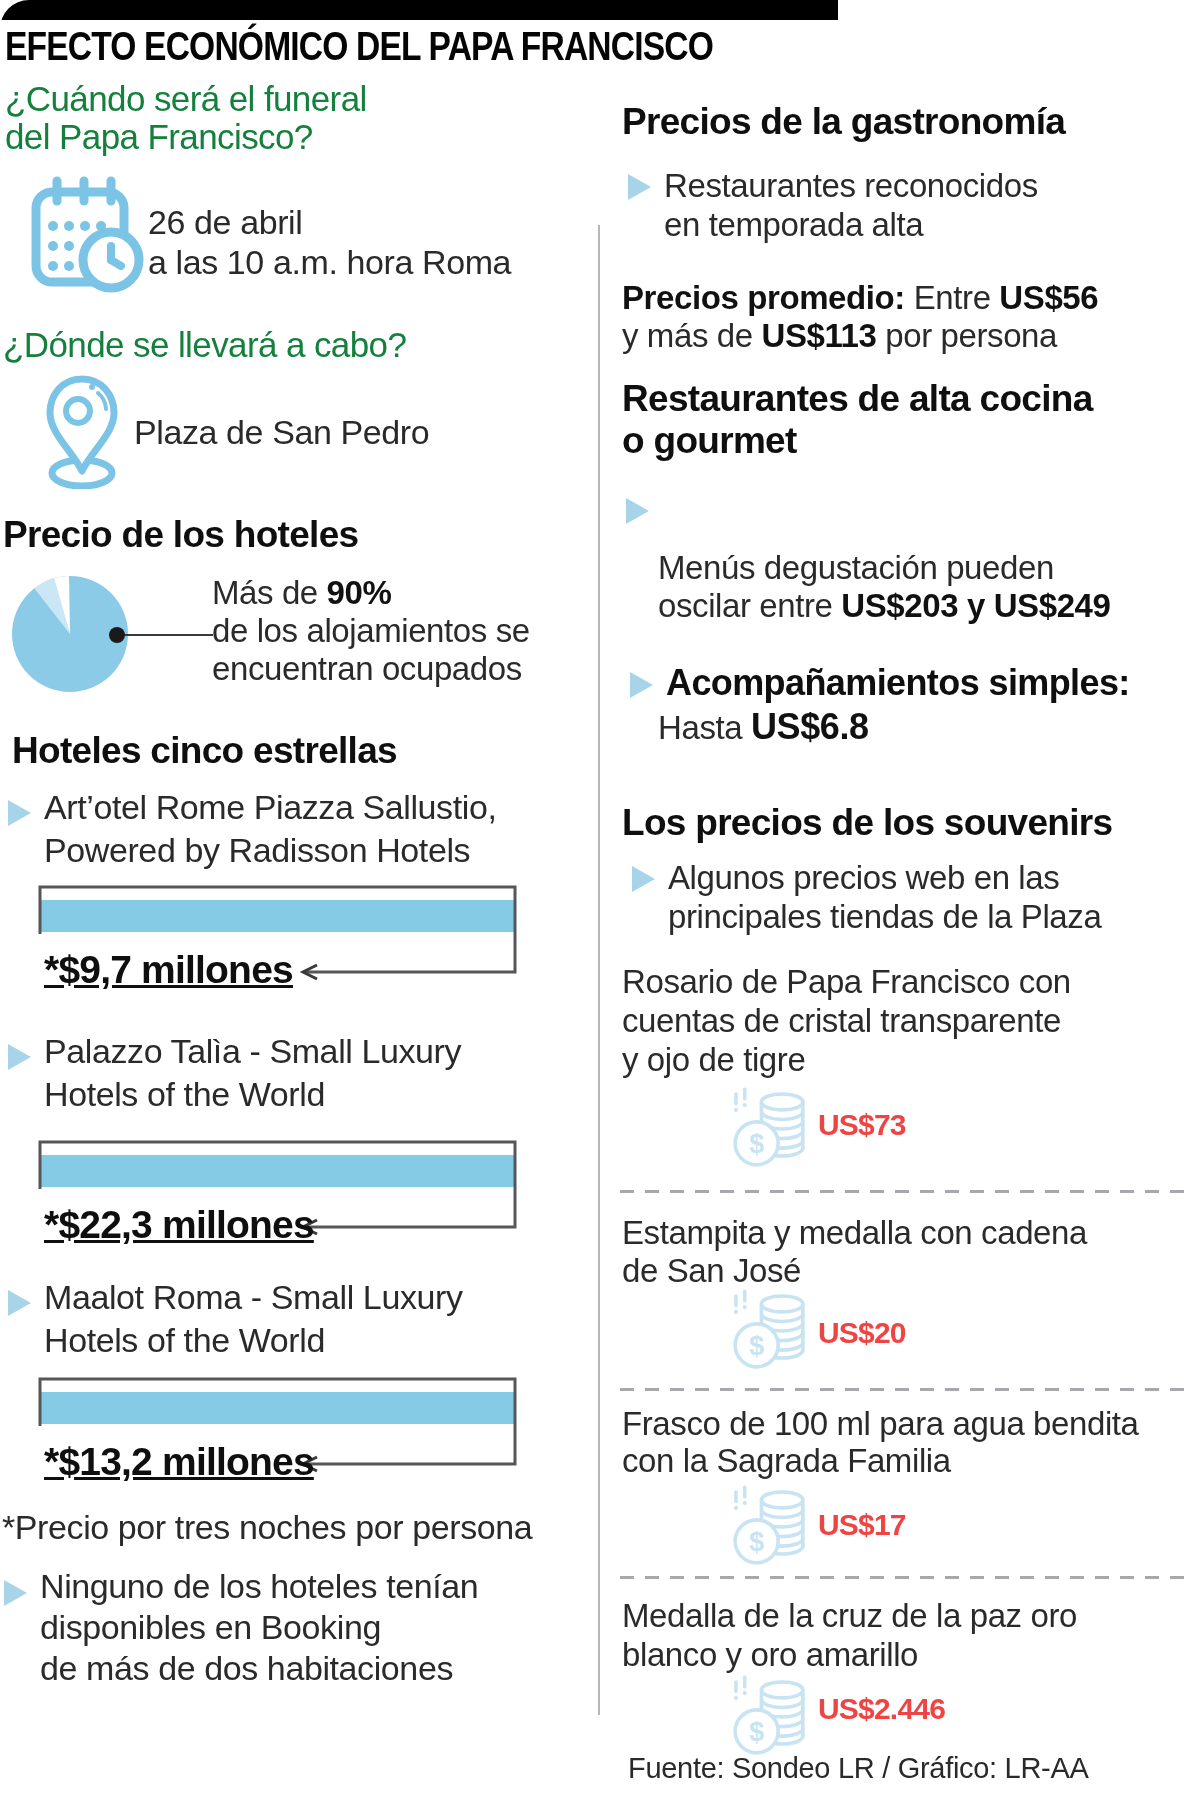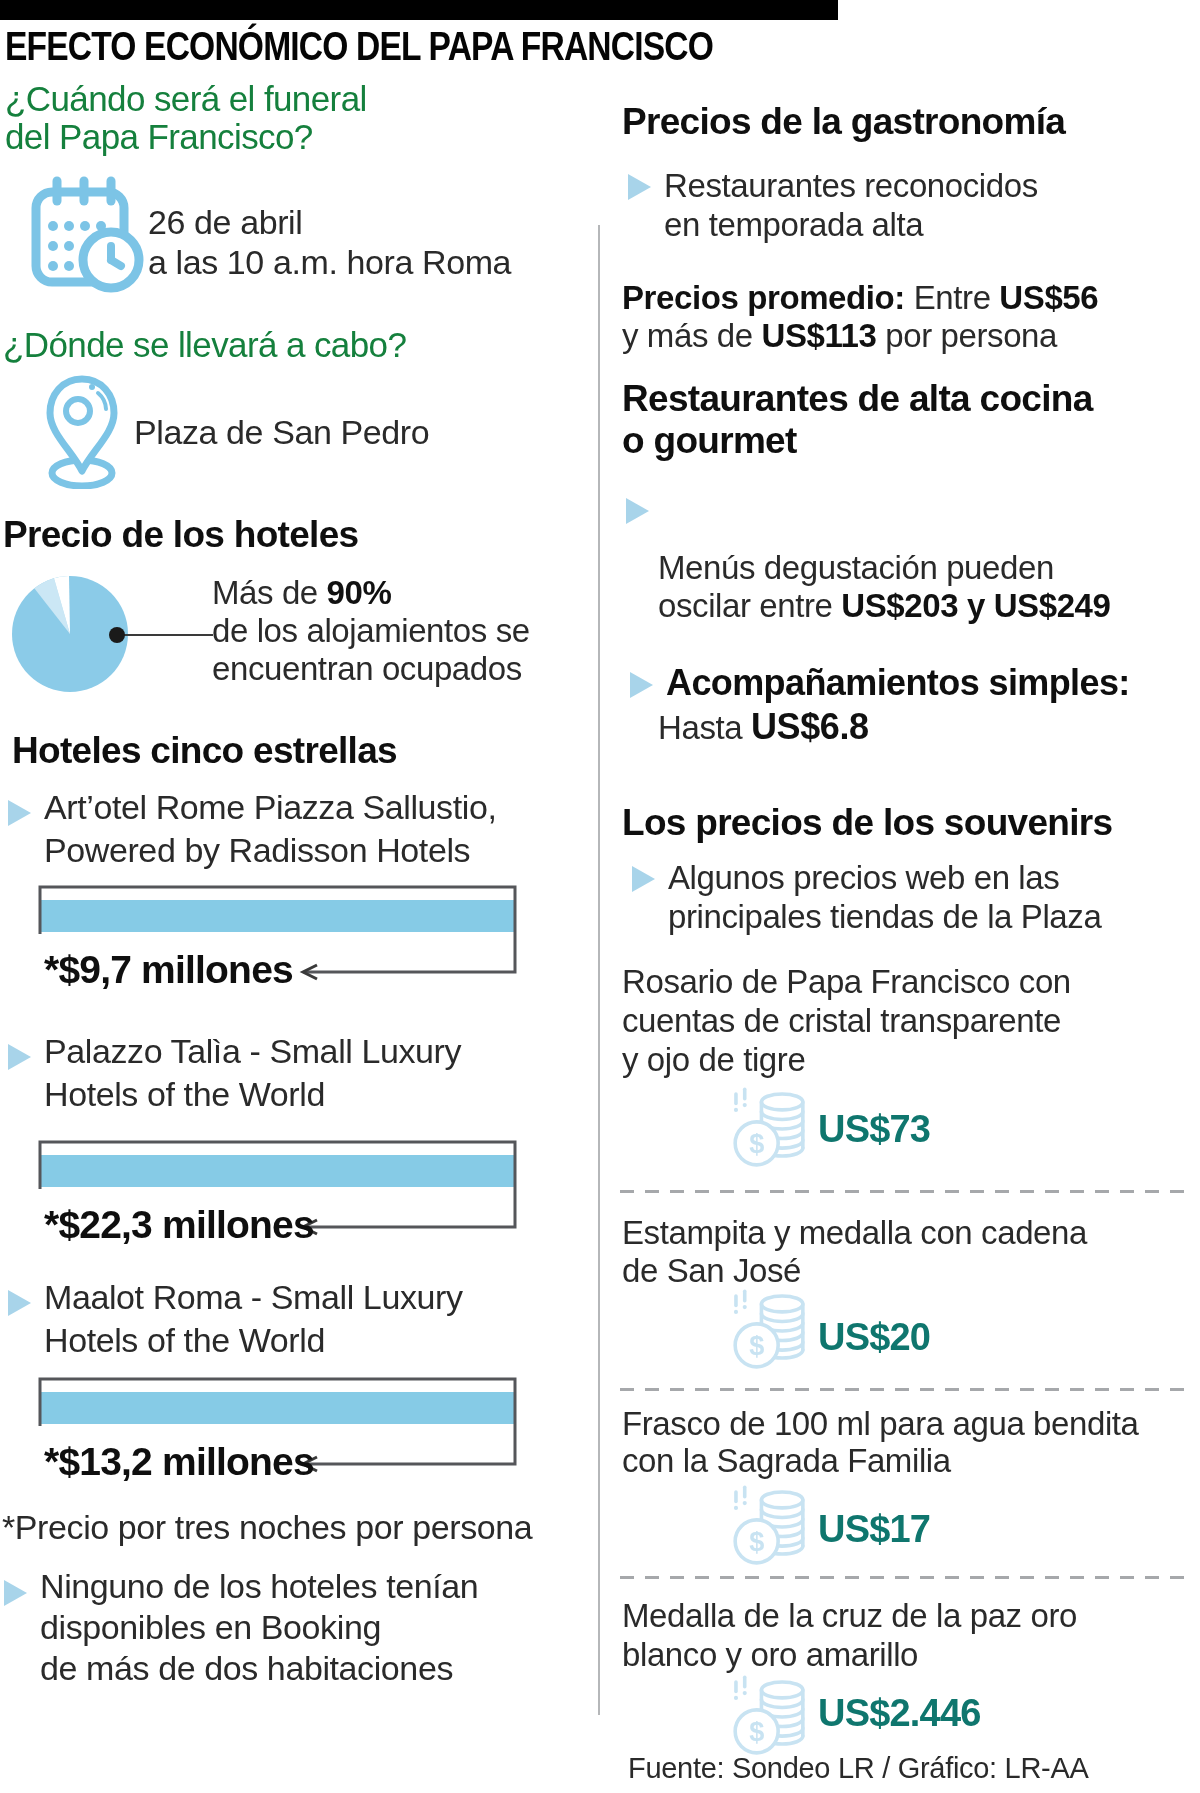--- a/index.html
+++ b/index.html
@@ -1,25 +1,25 @@
 <!DOCTYPE html>
 <html><head>
 <meta charset="utf-8">
 <style>
   html,body{margin:0;padding:0;background:#fff;}
   .page{position:relative;width:1200px;height:1793px;background:#fff;overflow:hidden;
-        font-family:"Liberation Sans",sans-serif;color:#232323;}
+        font-family:"Liberation Sans",sans-serif;color:#232323;border-radius:29px;}
   .abs{position:absolute;}
   .t{font-size:33px;line-height:38px;letter-spacing:-0.4px;color:#2a2a2a;font-weight:400;}
   .t34{font-size:34px;line-height:40px;letter-spacing:-0.4px;color:#2a2a2a;font-weight:400;}
   .q{font-size:35px;line-height:38px;letter-spacing:-0.6px;color:#15803d;font-weight:400;}
   .h{font-size:37px;line-height:42px;letter-spacing:-0.7px;color:#0f0f0f;font-weight:700;}
   .b{font-weight:700;color:#111;}
-  .price{font-size:39px;letter-spacing:-0.8px;font-weight:700;color:#0f0f0f;}
-  .usd{font-size:38px;letter-spacing:-0.8px;font-weight:700;color:#0f766e;}
+  .price{font-size:39px;letter-spacing:-0.8px;font-weight:700;color:#0f0f0f;text-decoration:underline;}
+  .usd{font-size:30px;letter-spacing:-0.8px;font-weight:700;color:#ef4444;}
   .src{font-size:29px;letter-spacing:-0.3px;color:#2a2a2a;}
   .topbar{background:#000;}
   .title-wrap{font-weight:700;font-size:40px;letter-spacing:-1px;color:#050505;white-space:nowrap;}
   .title-wrap span{display:inline-block;transform:scaleX(0.84);transform-origin:left center;}
   .tri{width:0;height:0;border-left:23px solid #A8D4EA;border-top:13px solid transparent;
        border-bottom:13px solid transparent;}
   .vdiv{width:2px;background:#B5B7B9;}
   .dash{height:3px;background:repeating-linear-gradient(90deg,#A6A8AB 0 14px,transparent 14px 25px);}
   .hotel-name{font-size:34px;line-height:43px;letter-spacing:-0.4px;color:#2a2a2a;}
   .blabel{font-size:36px;letter-spacing:-0.6px;font-weight:700;color:#0f0f0f;}

